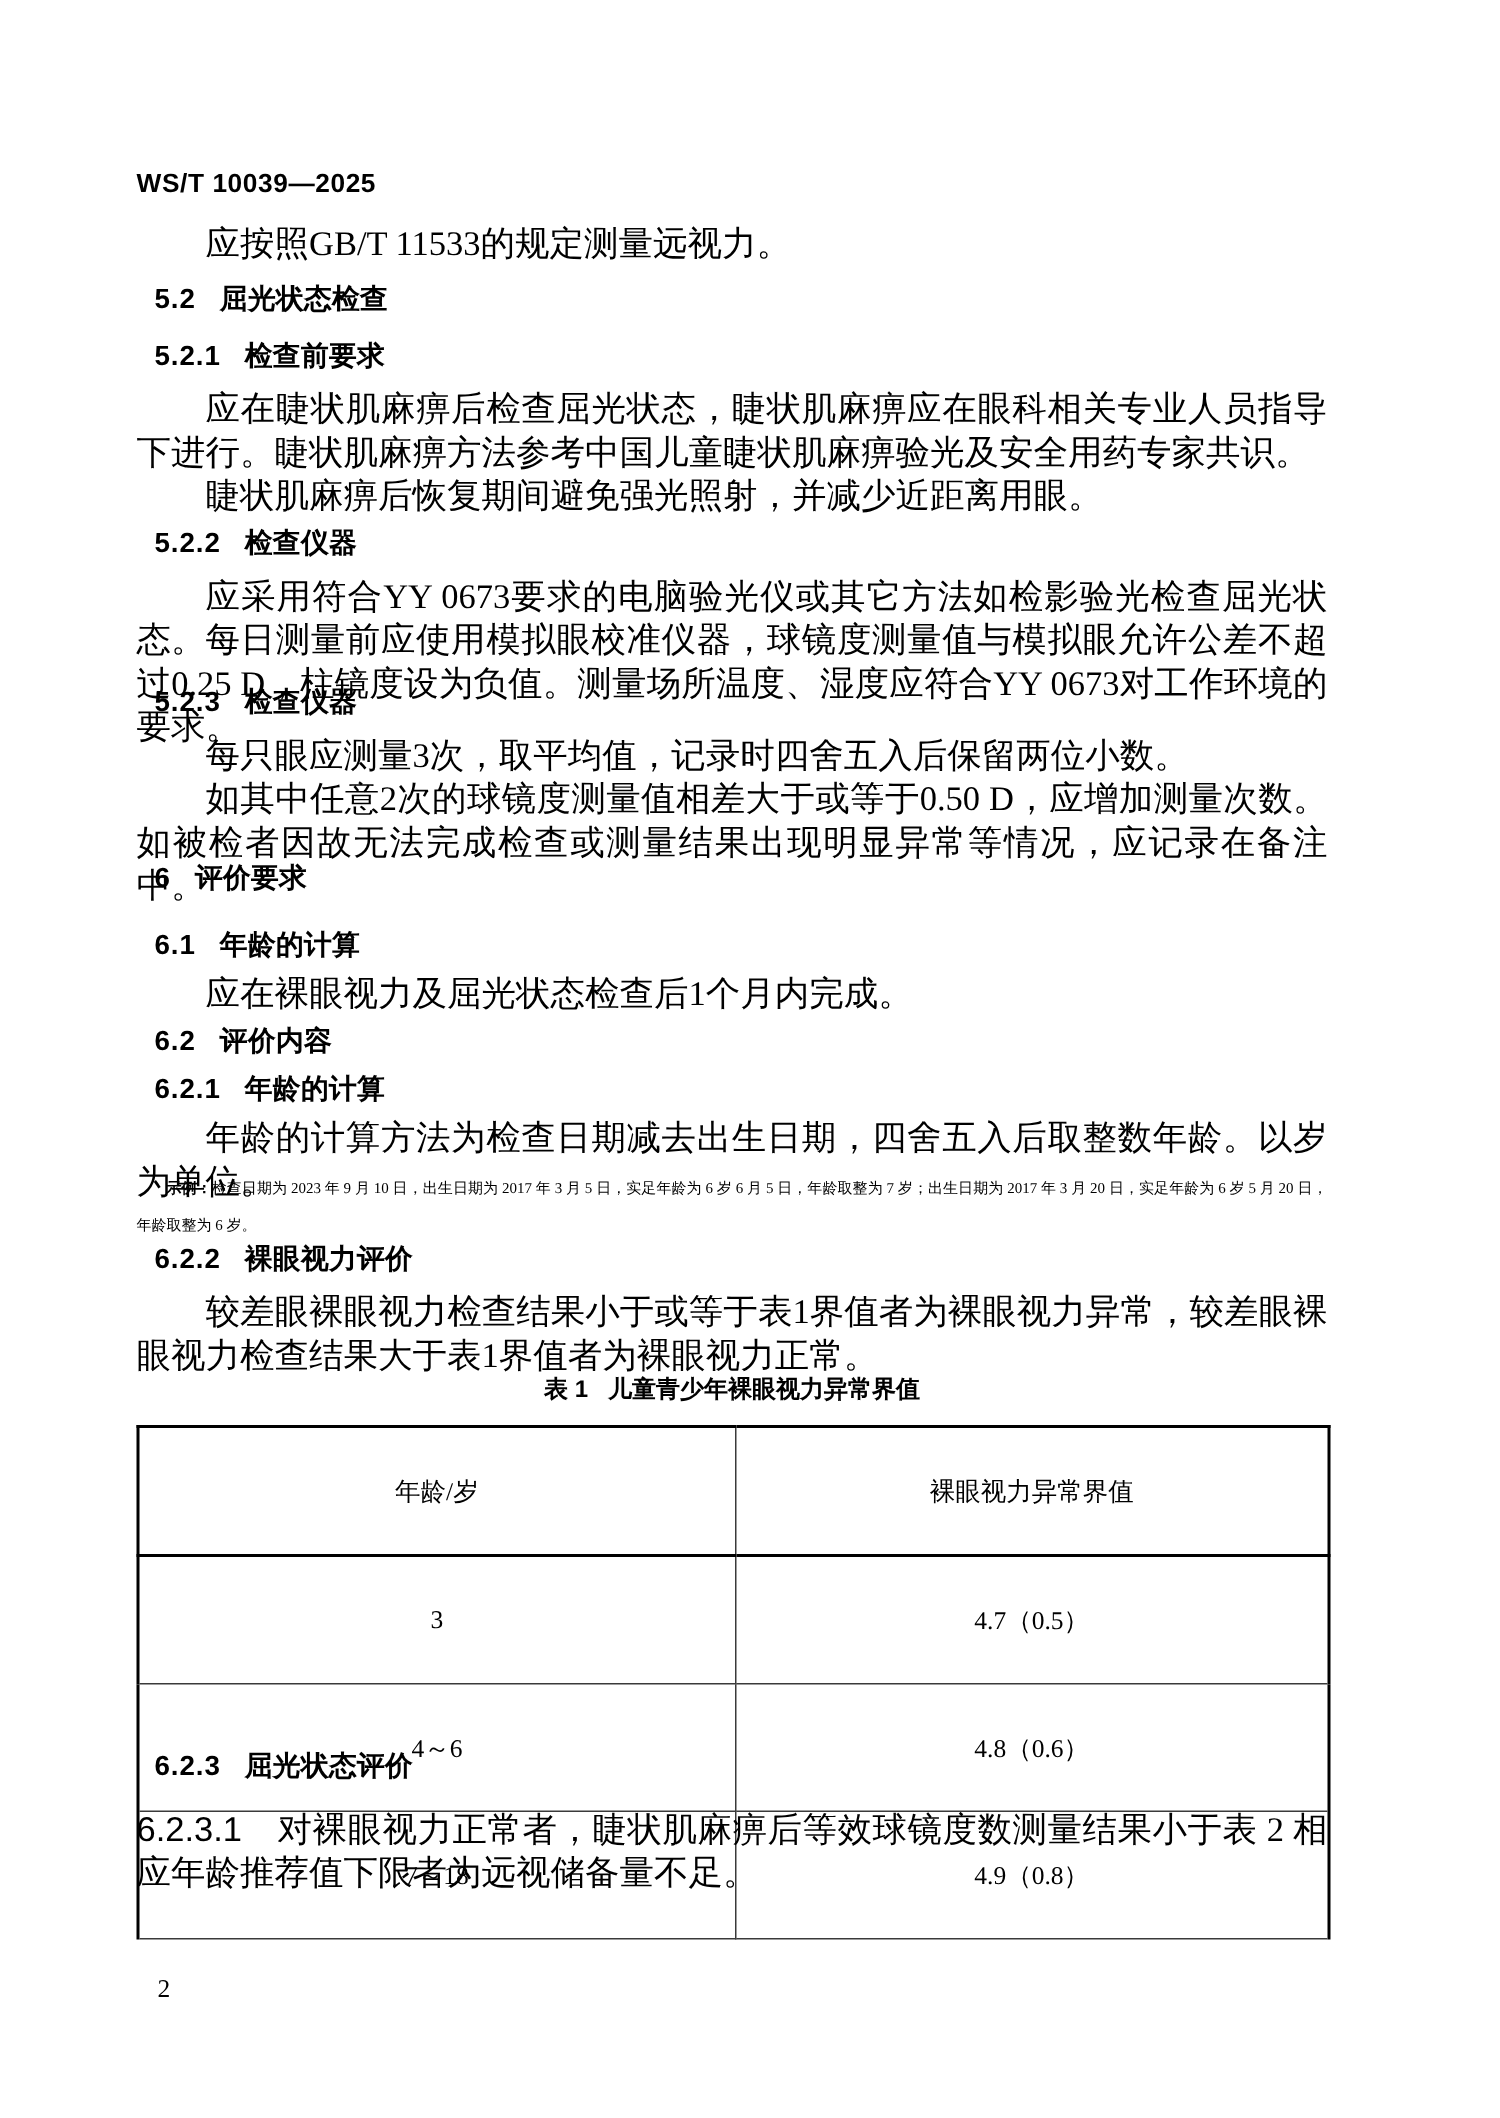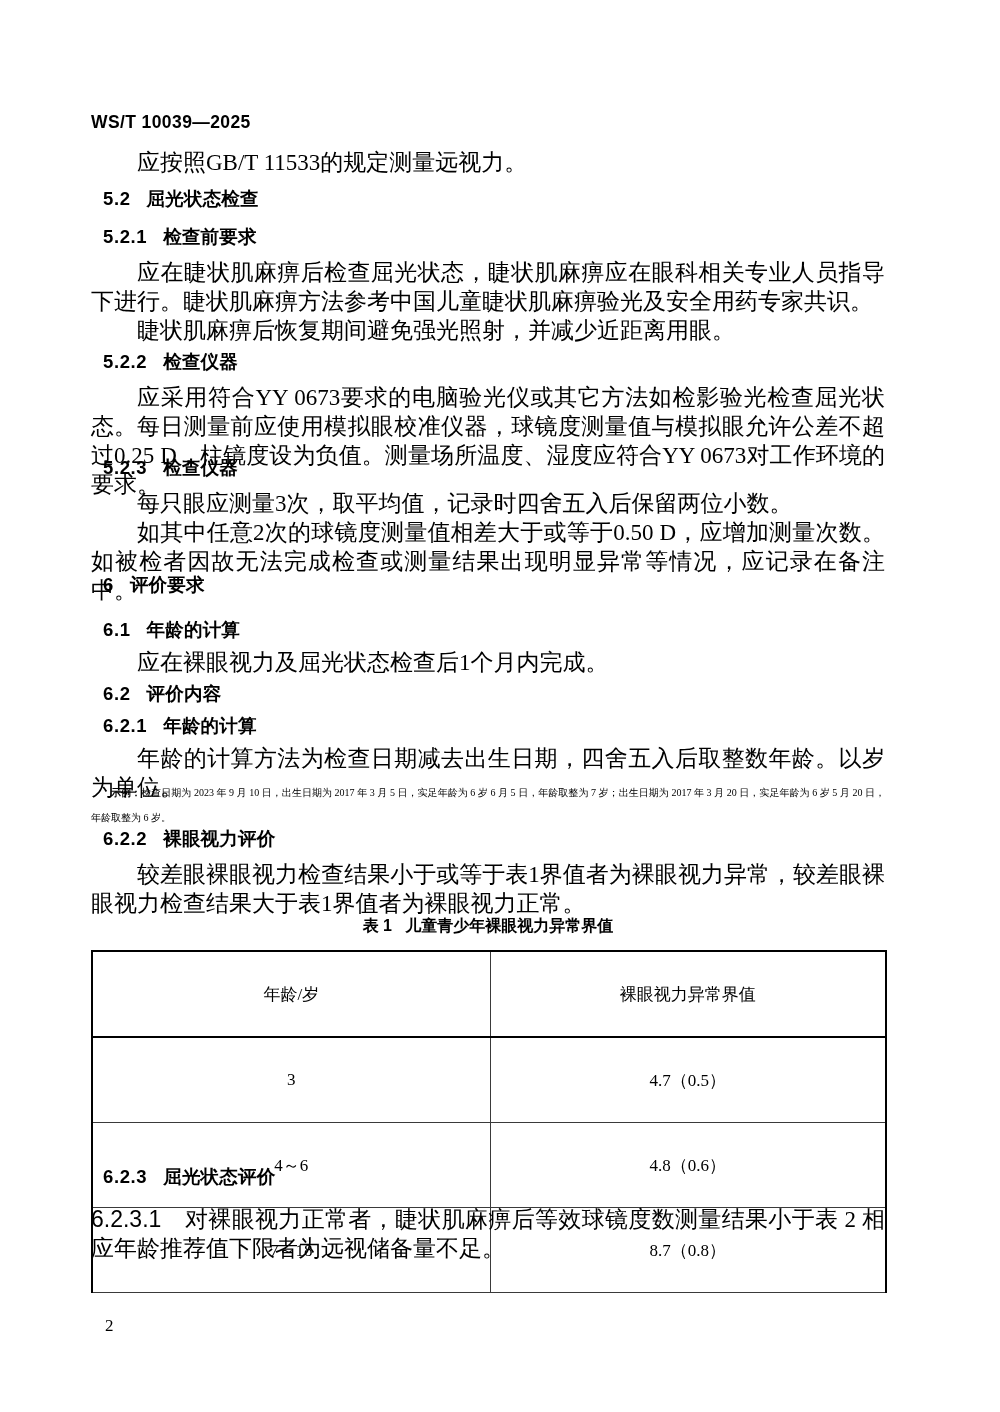--- a/index.html
+++ b/index.html
@@ -173,21 +173,21 @@
       <tr class="row">
         <td class="first">3</td>
         <td class="last">4.7（0.5）</td>
       </tr>
       <tr class="row">
         <td class="first">4～6</td>
         <td class="last">4.8（0.6）</td>
       </tr>
       <tr class="row">
         <td class="first">7～18</td>
-        <td class="last">8.7（0.8）</td>
+        <td class="last">4.9（0.8）</td>
       </tr>
     </tbody>
   </table>
 
   <div class="col h-sec" style="top:1164px;"><span class="num">6.2.3</span>   <span class="ttl">屈光状态评价</span></div>
 
   <div class="col p" style="top:1205px;"><span class="num" style="font-family:'Liberation Sans','DejaVu Sans',sans-serif;">6.2.3.1</span>　<span>对裸眼视力正常者，睫状肌麻痹后等效球镜度数测量结果小于表 2 相应年龄推荐值下限者为远视储备量不足。</span></div>
 
   <div class="pagenum">2</div>
 

